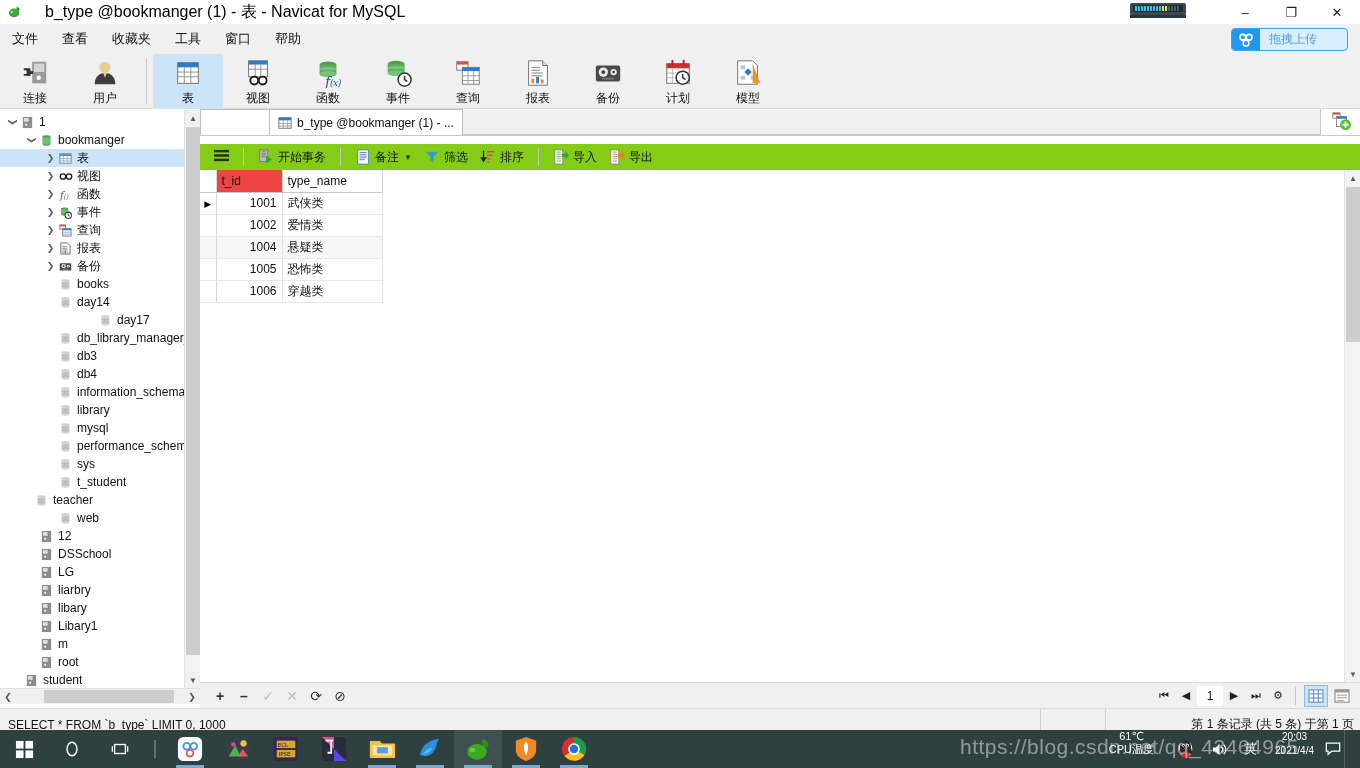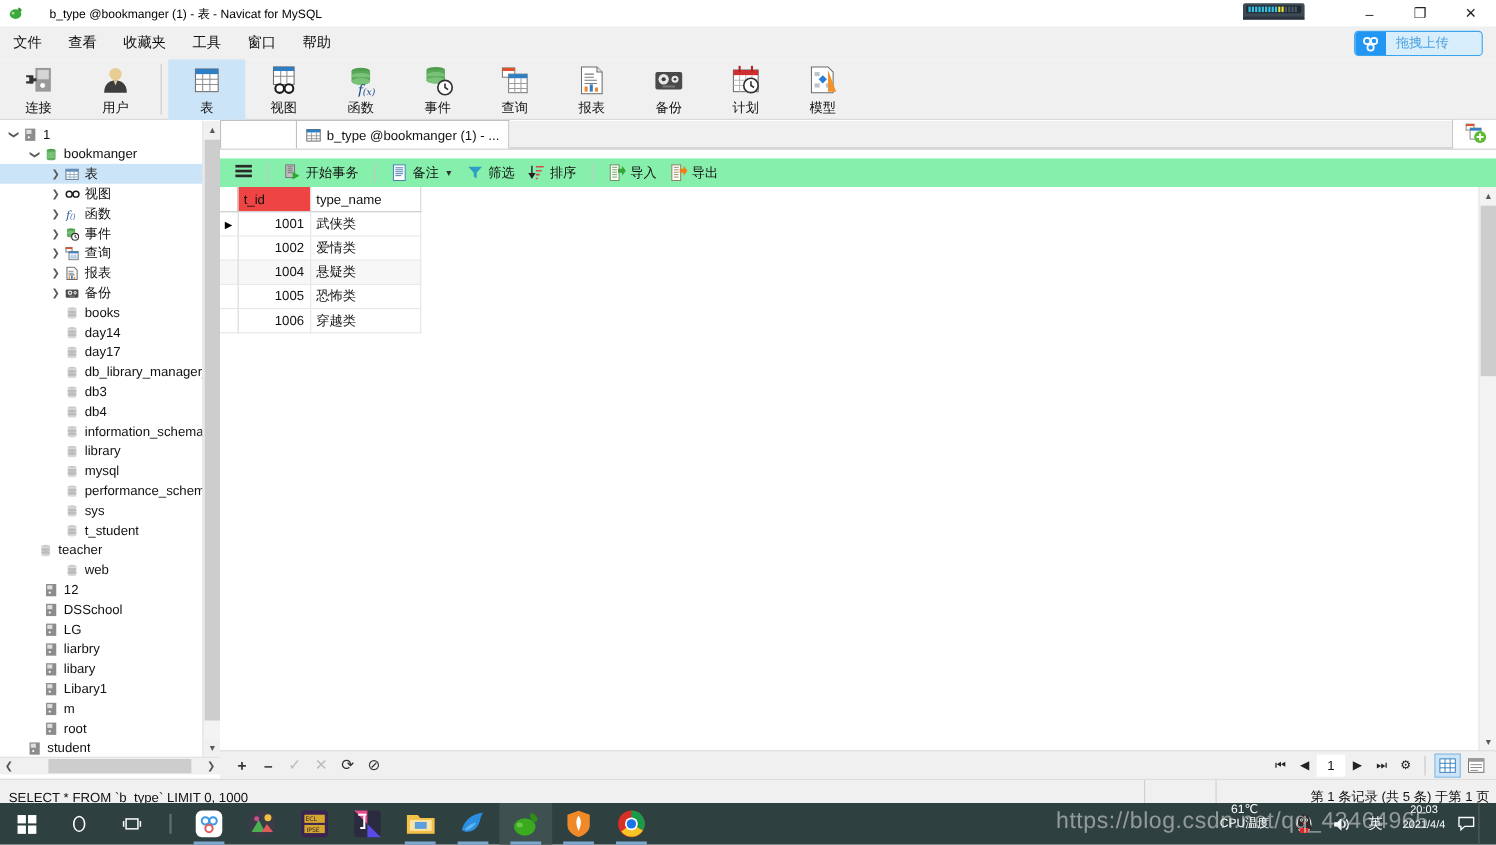--- a/index.html
+++ b/index.html
@@ -17,21 +17,21 @@
   
   .titlebar {
     position: absolute; top: 0; left: 0; width: 1360px; height: 24px;
     background: #ffffff;
     display: flex; align-items: center;
   }
   .title-icon {
     width: 14px; height: 14px; margin-left: 8px; margin-right: 8px;
     flex: 0 0 auto;
   }
-  .title-text { font-size: 11px; color: #000; white-space: nowrap; padding-left: 15px; }
+  .title-text { font-size: 16px; color: #000; white-space: nowrap; padding-left: 15px; }
   .winbtns { margin-left: auto; display: flex; height: 24px; }
   .winbtn {
     width: 46px; height: 24px; display: flex; align-items: center; justify-content: center;
     font-size: 13px; color: #222;
   }
   .flashdrive {
     position: absolute; left: 1128px; top: 0px; width: 62px; height: 20px;
   }
 
   
@@ -125,21 +125,21 @@
     display: flex; align-items: center; padding: 0 8px;
     font-size: 12px; color: #111; white-space: nowrap;
   }
   .tab-filler { flex: 1; height: 25px; background: #f0f0f0; border-bottom: 1px solid #c8c8c8; }
   .tab-newbtn { width: 40px; height: 26px; display: flex; align-items: center; justify-content: center;
     background: #fff; border-left: 1px solid #c8c8c8; }
 
   
   .gridtoolbar {
     position: absolute; top: 144px; left: 200px; width: 1160px; height: 26px;
-    background: #86efac;
+    background: #84cc16;
     display: flex; align-items: center; padding-left: 8px;
   }
   .gt-btn { display: flex; align-items: center; height: 22px; padding: 0 6px; font-size: 12px; color: #111; white-space: nowrap; }
   .gt-btn .gl { margin-right: 4px; display: flex; align-items: center; }
   .gt-sep { width: 1px; height: 18px; background: #c6c6c6; margin: 0 8px; }
   .gt-caret { font-size: 8px; color: #333; margin-left: 5px; }
 
   
   .gridwrap {
     position: absolute; top: 170px; left: 200px; width: 1160px; height: 512px;
@@ -581,21 +581,21 @@
           <span class="nicon">
             <svg width="13" height="13" viewBox="0 0 14 14">
               <ellipse cx="7" cy="3" rx="4.3" ry="1.6" fill="#c9c9c9"></ellipse>
               <path d="M2.7 3 v8 a4.3 1.6 0 0 0 8.6 0 V3z" fill="#d8d8d8"></path>
               <ellipse cx="7" cy="6" rx="4.3" ry="1.5" fill="#bdbdbd"></ellipse>
               <ellipse cx="7" cy="9" rx="4.3" ry="1.5" fill="#bdbdbd"></ellipse>
             </svg>
           </span>
           <span class="nlabel">day14</span>
         </div>
-        <div class="node" style="padding-left: 44px;">
+        <div class="node" style="padding-left: 44px; margin-left: 40px;">
           <span class="twisty"></span>
           <span class="nicon">
             <svg width="13" height="13" viewBox="0 0 14 14">
               <ellipse cx="7" cy="3" rx="4.3" ry="1.6" fill="#c9c9c9"></ellipse>
               <path d="M2.7 3 v8 a4.3 1.6 0 0 0 8.6 0 V3z" fill="#d8d8d8"></path>
               <ellipse cx="7" cy="6" rx="4.3" ry="1.5" fill="#bdbdbd"></ellipse>
               <ellipse cx="7" cy="9" rx="4.3" ry="1.5" fill="#bdbdbd"></ellipse>
             </svg>
           </span>
           <span class="nlabel">day17</span>

